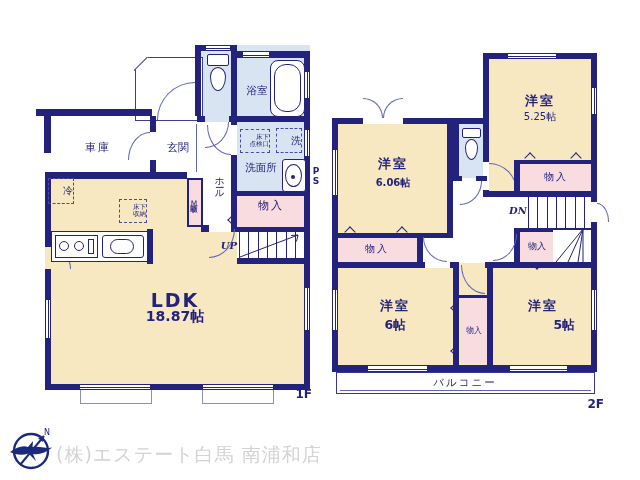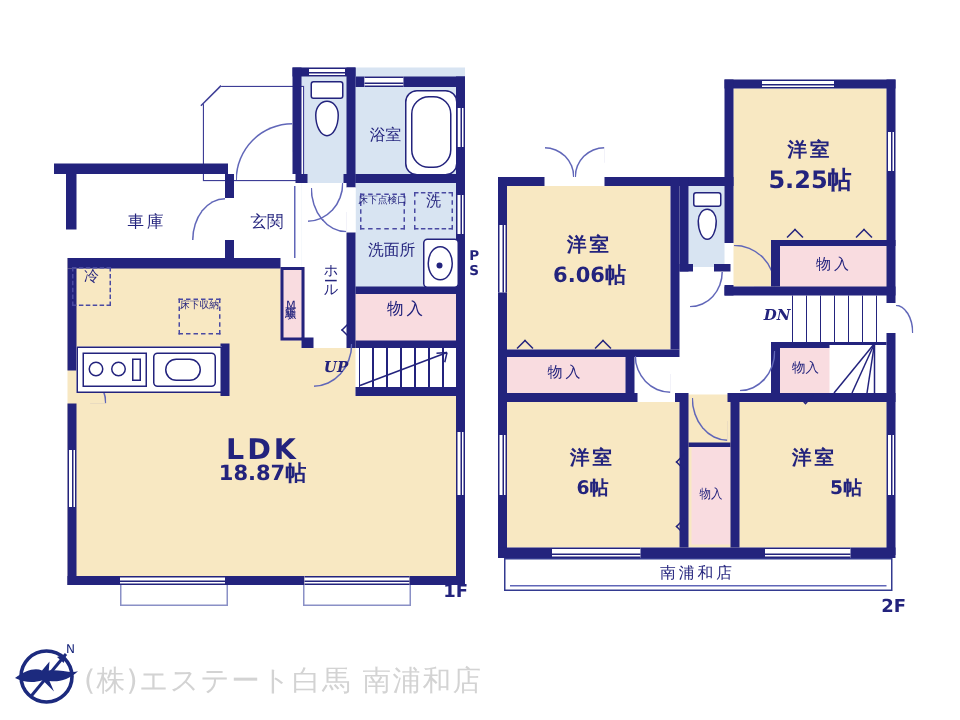--- a/index.html
+++ b/index.html
@@ -17,21 +17,21 @@
   .win-v{position:absolute;background:#fff;border-left:1.4px solid #23237d;border-right:1.4px solid #23237d;box-sizing:border-box}
   .win-v::after{content:"";position:absolute;top:0;bottom:0;left:50%;width:1px;background:#23237d}
   .arc{position:absolute;box-sizing:border-box;border:0 solid #6066b8}
   .arc.tl{border-top-width:1.3px;border-left-width:1.3px;border-top-left-radius:100%}
   .arc.tr{border-top-width:1.3px;border-right-width:1.3px;border-top-right-radius:100%}
   .arc.bl{border-bottom-width:1.3px;border-left-width:1.3px;border-bottom-left-radius:100%}
   .arc.br{border-bottom-width:1.3px;border-right-width:1.3px;border-bottom-right-radius:100%}
   .fix{position:absolute;border:1.2px solid #23237d;background:#fff;box-sizing:border-box}
   .nofill{background:transparent}
   .circ{position:absolute;border:1px solid #23237d;border-radius:50%;box-sizing:border-box;background:#fff}
-  .dash{position:absolute;border:1.1px dashed #4a4aa2;box-sizing:border-box;display:flex;flex-direction:row;align-items:flex-start;justify-content:center}
+  .dash{position:absolute;border:1.1px dashed #4a4aa2;box-sizing:border-box;display:flex;flex-direction:column;align-items:flex-end;justify-content:center}
   .lbl{position:absolute;color:#23237d;text-align:center;line-height:1.12;white-space:nowrap}
   .vtext{writing-mode:vertical-rl;text-orientation:upright;letter-spacing:1px}
   .chev{position:absolute;width:7px;height:7px;border-left:1.1px solid #23237d;border-top:1.1px solid #23237d;background:transparent}
   .treads{position:absolute;background:repeating-linear-gradient(90deg,#23237d 0 1px,transparent 1px 9.3px)}
   .porch{position:absolute;background:#fff;border:1px solid #8a90c6;border-top:none;box-sizing:border-box}
   .stair-svg{position:absolute}
   .updn{font-style:italic;font-weight:bold;font-family:"DejaVu Serif","Liberation Serif",serif}
   .storage-box{position:absolute;background:#fff;border:1.2px solid #3d3d96;box-sizing:border-box;
                clip-path:polygon(13px 0,100% 0,100% 100%,0 100%,0 13px)}
   .diag{position:absolute;height:1.2px;background:#3d3d96;transform-origin:left center}
@@ -138,21 +138,21 @@
 
     <div class="chev" style="left:229px;top:216px;transform:rotate(315deg)"></div>
 
     <div class="lbl" style="left:62px;top:142px;width:72px;font-size:11px;letter-spacing:2px">車庫</div>
     <div class="lbl" style="left:160px;top:142px;width:36px;font-size:11px">玄関</div>
     <div class="lbl" style="left:238px;top:85px;width:38px;font-size:10.5px">浴室</div>
     <div class="lbl" style="left:237px;top:162px;width:48px;font-size:10.5px">洗面所</div>
     <div class="lbl vtext" style="left:214px;top:160px;height:44px;font-size:9.5px">ホール</div>
     <div class="lbl vtext" style="left:189px;top:181px;height:44px;font-size:7.5px;letter-spacing:0">下駄箱M</div>
     <div class="lbl" style="left:248px;top:200px;width:46px;font-size:11px;letter-spacing:2px">物入</div>
-    <div class="lbl updn" style="left:211px;top:240px;width:26px;font-size:10px;">UP</div>
+    <div class="lbl updn" style="left:211px;top:240px;width:26px;font-size:10px;text-align:right">UP</div>
     <div class="lbl vtext" style="left:311px;top:163px;height:26px;font-size:9px;font-weight:bold;letter-spacing:0">PS</div>
     <div class="lbl" style="left:125px;top:290px;width:100px;font-size:19px;font-weight:600;letter-spacing:2px">LDK</div>
     <div class="lbl" style="left:110px;top:309px;width:130px;font-size:14px;font-weight:600">18.87帖</div>
     <div class="lbl" style="left:284px;top:388px;width:28px;font-size:12px;font-weight:bold;text-align:right">1F</div>
 
     <div class="porch" style="left:80px;top:390px;width:72px;height:14px"></div>
     <div class="porch" style="left:202px;top:390px;width:72px;height:14px"></div>
   </div>
 
   <div>
@@ -230,33 +230,33 @@
     <div class="w" style="left:332px;top:365px;width:36px;height:7px"></div>
     <div class="win-h" style="left:368px;top:365px;width:59px;height:7px"></div>
     <div class="w" style="left:427px;top:365px;width:83px;height:7px"></div>
     <div class="win-h" style="left:510px;top:365px;width:57px;height:7px"></div>
     <div class="w" style="left:567px;top:365px;width:30px;height:7px"></div>
 
     <div style="position:absolute;left:336px;top:372px;width:259px;height:22px;border:1.2px solid #333a90;box-sizing:border-box;background:#fff"></div>
     <div class="thin" style="left:340px;top:390px;width:251px;height:1px"></div>
 
     <div class="lbl" style="left:500px;top:94px;width:80px;font-size:13px;font-weight:600;letter-spacing:2px">洋室</div>
-    <div class="lbl" style="left:500px;top:111px;width:80px;font-size:16px;font-weight:700">5.25帖</div>
+    <div class="lbl" style="left:500px;top:111px;width:80px;font-size:10px;font-weight:400">5.25帖</div>
     <div class="lbl" style="left:353px;top:157px;width:80px;font-size:13px;font-weight:600;letter-spacing:2px">洋室</div>
-    <div class="lbl" style="left:353px;top:177px;width:80px;font-size:14px;font-weight:600">6.06帖</div>
+    <div class="lbl" style="left:353px;top:177px;width:80px;font-size:10px;font-weight:600">6.06帖</div>
     <div class="lbl" style="left:355px;top:299px;width:80px;font-size:13px;font-weight:600;letter-spacing:2px">洋室</div>
     <div class="lbl" style="left:355px;top:318px;width:80px;font-size:12.5px;font-weight:600">6帖</div>
     <div class="lbl" style="left:503px;top:299px;width:80px;font-size:13px;font-weight:600;letter-spacing:2px">洋室</div>
     <div class="lbl" style="left:524px;top:318px;width:80px;font-size:12.5px;font-weight:600">5帖</div>
     <div class="lbl" style="left:531px;top:171px;width:50px;font-size:10px;letter-spacing:2px">物入</div>
     <div class="lbl" style="left:352px;top:243px;width:50px;font-size:10px;letter-spacing:2px">物入</div>
     <div class="lbl" style="left:521px;top:241px;width:32px;font-size:9px">物入</div>
     <div class="lbl" style="left:458px;top:326px;width:32px;font-size:8.5px;transform:scaleX(.9)">物入</div>
     <div class="lbl updn" style="left:504px;top:205px;width:28px;font-size:10px">DN</div>
-    <div class="lbl" style="left:417px;top:377px;width:96px;font-size:10.5px;letter-spacing:2px">南浦和店</div>
+    <div class="lbl" style="left:417px;top:377px;width:96px;font-size:10.5px;letter-spacing:2px">バルコニー</div>
     <div class="lbl" style="left:576px;top:398px;width:28px;font-size:12px;font-weight:bold;text-align:right">2F</div>
   </div>
 
   <div>
     <svg style="position:absolute;left:8px;top:427px" width="46" height="46" viewBox="0 0 46 46">
       <circle cx="23" cy="24" r="17" fill="none" stroke="#1c2a7e" stroke-width="2.4"></circle>
       <line x1="12" y1="38" x2="36" y2="9" stroke="#1c2a7e" stroke-width="2"></line>
       <path d="M36,9 L30,11 L34.5,15 Z" fill="#1c2a7e"></path>
       <path d="M2,25 C9,20 15,18 20,20 L25,14 L24.5,20 C31,19 39,22 44,20.5 C38,26 31,28 25,27 L28,34 L20.5,26.5 C14,28.5 8,28 2,25 Z" fill="#1c2a7e"></path>
       <text x="36" y="8" font-size="8" fill="#1c2a7e" font-family="DejaVu Sans, sans-serif">N</text>

